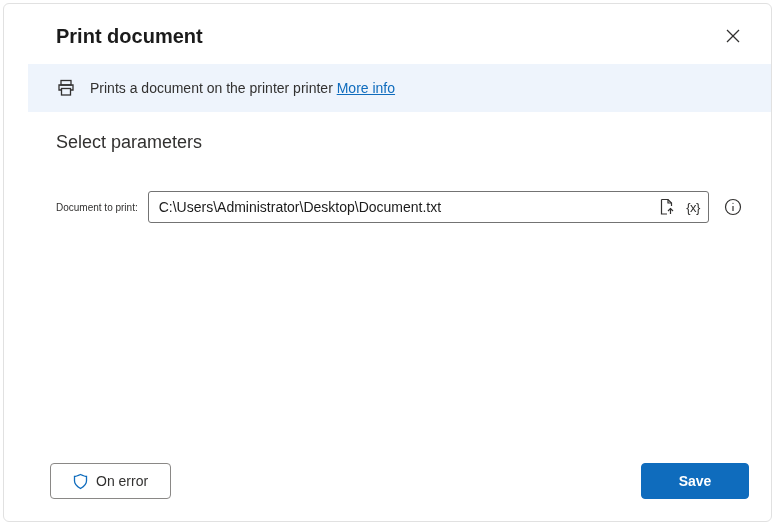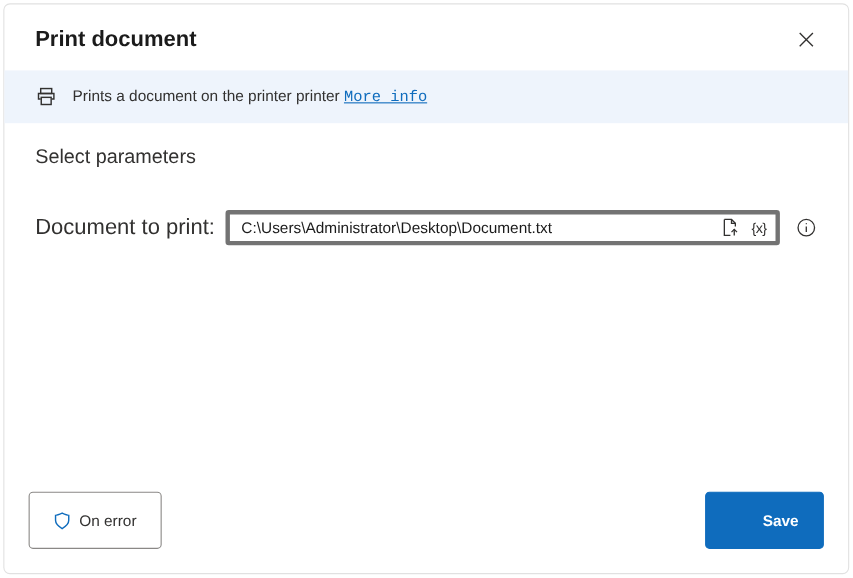--- a/index.html
+++ b/index.html
@@ -15,20 +15,21 @@
     .dialog {
       width: 769px;
       height: 519px;
       margin: 3px;
       border: 1px solid #e1e1e1;
       border-radius: 6px;
       display: flex;
       flex-direction: column;
       background: #fff;
       position: relative;
+      padding-left: 24px;
     }
     .header {
       display: flex;
       align-items: center;
       justify-content: space-between;
       padding: 18px 24px 14px 28px;
     }
     .header-title {
       font-size: 20px;
       font-weight: 600;
@@ -51,47 +52,46 @@
       align-items: center;
       gap: 14px;
       font-size: 14px;
       color: #323130;
     }
     .info-bar svg { flex-shrink: 0; }
     .info-link {
       color: #0f6cbd;
       text-decoration: underline;
       cursor: pointer;
-      font-family: Liberation Mono, monospace;
     }
     .body {
       flex: 1;
       padding: 20px 28px;
     }
     .section-title {
       font-size: 18px;
       font-weight: 400;
       color: #323130;
       margin-bottom: 38px;
     }
     .param-row {
       display: flex;
       align-items: center;
       gap: 10px;
     }
     .param-label {
-      font-size: 20px;
+      font-size: 10px;
       color: #323130;
       white-space: nowrap;
     }
     .param-input-wrap {
       flex: 1;
       display: flex;
       align-items: center;
-      border: 4px solid #737373;
+      border: 1px solid #737373;
       border-radius: 3px;
       height: 32px;
       padding: 0 6px 0 10px;
       background: #fff;
     }
     .param-input {
       flex: 1;
       border: none;
       outline: none;
       font-size: 14px;
@@ -124,40 +124,40 @@
       margin-left: 4px;
     }
     .footer {
       display: flex;
       align-items: center;
       padding: 16px 22px 22px 22px;
       gap: 12px;
     }
     .footer-spacer { flex: 1; }
     .btn {
-      height: 52px;
+      height: 36px;
       padding: 0 22px;
       border-radius: 4px;
       font-size: 14px;
       font-family: inherit;
       cursor: pointer;
       display: inline-flex;
       align-items: center;
       gap: 8px;
       border: 1px solid #8a8886;
       background: #fff;
       color: #323130;
     }
     .btn-primary {
       background: #0f6cbd;
       border-color: #0f6cbd;
       color: #fff;
       font-weight: 600;
       min-width: 108px;
-      justify-content: flex-end;
+      justify-content: center;
     }
     .btn-secondary {
       min-width: 110px;
       justify-content: center;
     }
     .btn-onerror { font-weight: 400; }
     .var-brace { font-size: 13px; letter-spacing: -0.5px; }
   </style>
 </head>
 <body>

